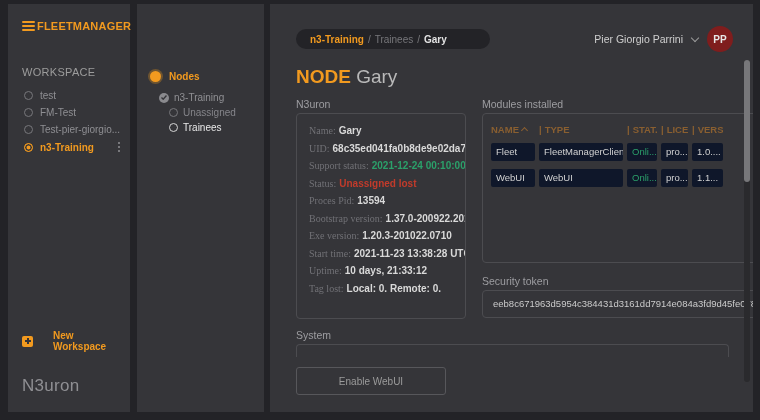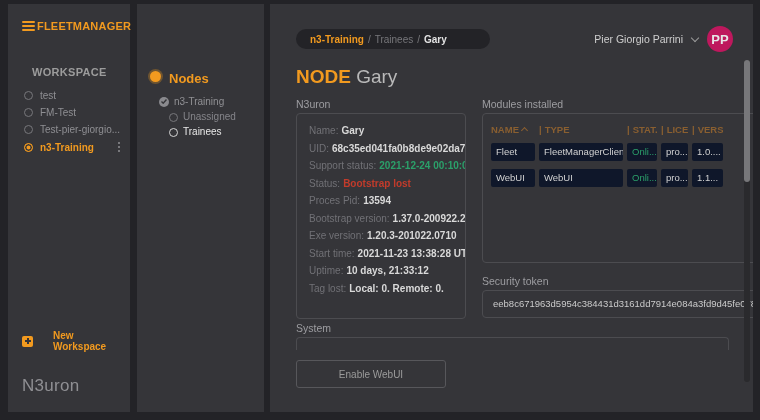--- a/index.html
+++ b/index.html
@@ -5,88 +5,88 @@
   * { margin:0; padding:0; box-sizing:border-box; }
   html,body { width:760px; height:420px; background:#232327; font-family:"Liberation Sans", sans-serif; overflow:hidden; }
   .panel { position:absolute; top:4px; height:408px; background:#353539; }
 
   
   #sidebar { left:8px; width:122px; display:flex; flex-direction:column; }
   .brand { display:flex; align-items:center; gap:2px; margin:16px 10px 0 14px; }
   .burger { display:flex; flex-direction:column; gap:2px; }
   .burger i { display:block; width:13px; height:2px; background:#f29a1f; border-radius:1px; }
   .brand-name { color:#f29a1f; font-size:11px; font-weight:bold; letter-spacing:.2px; white-space:nowrap; }
-  .ws-heading { margin:34px 10px 9px 24px; color:#9c9c9c; font-size:11px; font-weight:bold; letter-spacing:.3px; }
+  .ws-heading { margin:34px 10px 9px 14px; color:#9c9c9c; font-size:11px; font-weight:normal; letter-spacing:.3px; }
   .ws-item { display:flex; align-items:center; gap:7px; padding:3px 8px 3px 16px; font-size:10px; color:#8f8f93; white-space:nowrap; }
   .radio { width:9px; height:9px; border-radius:50%; border:1.5px solid #77777b; flex:none; }
   .ws-item.selected { color:#f29a1f; font-weight:bold; }
   .ws-item.selected .radio { border-color:#f29a1f; background:#f29a1f; box-shadow:inset 0 0 0 1.5px #353539; }
   .ws-label { overflow:hidden; text-overflow:ellipsis; }
   .kebab { margin-left:auto; flex:none; padding:1px 2px; }
   .kebab i { display:block; width:2px; height:2px; border-radius:50%; background:#8f8f93; margin-bottom:2px; }
   .kebab i:last-child { margin-bottom:0; }
   .spacer { flex:1; }
   .new-ws { display:flex; align-items:center; gap:20px; margin:0 10px 24px 14px; color:#f29a1f; font-size:10px; font-weight:bold; cursor:pointer; }
   .plus { width:11px; height:11px; background:#f29a1f; border-radius:2px; position:relative; flex:none; }
   .plus::before,.plus::after { content:""; position:absolute; background:#353539; }
   .plus::before { left:2.5px; right:2.5px; top:4.5px; height:2px; }
   .plus::after { top:2.5px; bottom:2.5px; left:4.5px; width:2px; }
   .n3-logo { margin:0 0 16px 14px; color:#8f8f93; font-size:17px; letter-spacing:.3px; }
 
   
   #nodes-panel { left:137px; width:127px; }
-  .nodes-root { display:flex; align-items:flex-start; gap:8px; margin:67px 0 10px 13px; color:#f29a1f; font-size:13px; font-weight:bold; }
+  .nodes-root { display:flex; align-items:flex-end; gap:8px; margin:67px 0 10px 13px; color:#f29a1f; font-size:10px; font-weight:bold; }
   .node-dot { width:11px; height:11px; border-radius:50%; background:#f29a1f; box-shadow:0 0 0 2px rgba(242,154,31,.3); flex:none; }
   .tree { margin-left:22px; font-size:10px; }
   .tree-row { display:flex; align-items:center; gap:5px; margin-bottom:4px; }
   .tree-group { color:#909094; }
   .check-circle { width:10px; height:10px; border-radius:50%; background:#8a8a8e; display:flex; align-items:center; justify-content:center; flex:none; }
-  .tree-child { margin-left:10px; color:#85858a;align-items:flex-end; }
+  .tree-child { margin-left:10px; color:#85858a; }
   .circle-o { width:9px; height:9px; border:1.5px solid #77777b; border-radius:50%; flex:none; }
   .tree-child.active { color:#e8e8e8; }
   .tree-child.active .circle-o { border-color:#d5d5d5; }
 
   
   #main { left:270px; width:483px; overflow:hidden; }
   .main-header { display:flex; align-items:center; justify-content:space-between; padding:22px 20px 0 26px; }
   .breadcrumb { background:#232327; border-radius:10px; height:20px; width:194px; display:flex; align-items:center; padding:0 14px; font-size:10px; gap:4px; white-space:nowrap; }
   .bc-root { color:#f29a1f; font-weight:bold; }
   .bc-sep { color:#77777b; }
   .bc-mid { color:#77777b; }
   .bc-leaf { color:#e3e3e3; font-weight:bold; }
   .user { display:flex; align-items:center; gap:9px; }
   .user-name { color:#cfcfcf; font-size:10.5px; }
   .chev { width:6px; height:6px; border-right:1.5px solid #9a9a9a; border-bottom:1.5px solid #9a9a9a; transform:rotate(45deg); margin-top:-3px; }
-  .avatar { width:26px; height:26px; border-radius:50%; background:#be185d; color:#e6e6e6; font-size:13px; font-weight:bold; display:flex; align-items:center; justify-content:center; }
+  .avatar { width:26px; height:26px; border-radius:50%; background:#7f1d1d; color:#e6e6e6; font-size:10px; font-weight:bold; display:flex; align-items:center; justify-content:center; }
 
   .page-title { margin:14px 0 0 26px; font-size:19px; }
   .pt-prefix { color:#f29a1f; font-weight:bold; }
   .pt-name { color:#b9b9b9; }
 
   .content { display:grid; grid-template-columns:170px 1fr; gap:16px; margin:10px 24px 0 26px; }
   .sec-label { color:#9d9da1; font-size:10.5px; margin-bottom:2px; height:13px; }
   .box { border:1px solid #4c4c50; border-radius:4px; }
   .info-box { height:206px; padding:8px 0 0 12px; overflow:hidden; }
   .field-row { font-size:10px; line-height:17.5px; white-space:nowrap; }
-  .f-label { color:#717176; margin-right:3px; }
+  .f-label { color:#717176; margin-right:3px;font-family:Liberation Serif, serif; }
   .f-value { color:#d9d9d9; font-weight:bold; }
   .f-value.green { color:#2ba06a; }
   .f-value.red { color:#c23b2b; }
 
   .modules-box { height:150px; padding:10px 8px; overflow:hidden; }
   .mod-grid { display:grid; grid-template-columns:44px 84px 30px 27px 31px; column-gap:4px; row-gap:8px; align-items:center; }
   .mod-h { color:#8a5f30; font-size:9.5px; font-weight:bold; white-space:nowrap; overflow:hidden; display:flex; gap:3px; align-items:center; }
   .sort-icon { display:inline-block; width:5px; height:5px; border-left:1.5px solid #8a5f30; border-top:1.5px solid #8a5f30; transform:rotate(45deg); margin-top:2px; }
   .chip { background:#0f172a; border-radius:2px; height:18px; line-height:18px; padding:0 5px; font-size:9.5px; color:#d2d2d2; white-space:nowrap; overflow:hidden; }
   .chip.green { color:#2ba06a; }
 
   .token-label { margin-top:12px; }
   .token-box { height:28px; line-height:26px; padding:0 10px; font-size:9.5px; color:#cbcbcb; white-space:nowrap; overflow:hidden; }
 
-  .system { margin:3px 24px 0 26px; }
+  .system { margin:10px 24px 0 26px; }
   .system-box { height:13px; border:1px solid #4c4c50; border-bottom:none; border-radius:4px 4px 0 0; }
 
   .buttons { display:flex; gap:16px; margin:10px 0 0 26px; }
   .btn { width:150px; height:28px; border:1px solid #57575b; border-radius:3px; background:transparent; color:#9b9b9b; font-size:10px; font-family:"Liberation Sans",sans-serif; display:flex; align-items:center; justify-content:center; cursor:pointer; }
 
   .scrollbar { position:absolute; right:3px; top:56px; width:6px; height:322px; background:#2a2a2d; border-radius:3px; }
   .scroll-thumb { width:6px; height:122px; background:#77777a; border-radius:3px; }
 </style>
 </head>
 <body>
@@ -181,21 +181,21 @@
   </div>
 
   <div class="content">
 
     <div>
       <div class="sec-label">N3uron</div>
       <div class="box info-box">
         <div class="field-row"><span class="f-label">Name:</span><span class="f-value">Gary</span></div>
         <div class="field-row"><span class="f-label">UID:</span><span class="f-value">68c35ed041fa0b8de9e02da7bdd84b2e</span></div>
         <div class="field-row"><span class="f-label">Support status:</span><span class="f-value green">2021-12-24 00:10:00 UTC</span></div>
-        <div class="field-row"><span class="f-label">Status:</span><span class="f-value red">Bootstrap lost</span></div>
+        <div class="field-row"><span class="f-label">Status:</span><span class="f-value red">Unassigned lost</span></div>
         <div class="field-row"><span class="f-label">Proces Pid:</span><span class="f-value">13594</span></div>
         <div class="field-row"><span class="f-label">Bootstrap version:</span><span class="f-value">1.37.0-200922.2010</span></div>
         <div class="field-row"><span class="f-label">Exe version:</span><span class="f-value">1.20.3-201022.0710</span></div>
         <div class="field-row"><span class="f-label">Start time:</span><span class="f-value">2021-11-23 13:38:28 UTC</span></div>
         <div class="field-row"><span class="f-label">Uptime:</span><span class="f-value">10 days, 21:33:12</span></div>
         <div class="field-row"><span class="f-label">Tag lost:</span><span class="f-value">Local: 0. Remote: 0.</span></div>
       </div>
     </div>
 
     <div>

